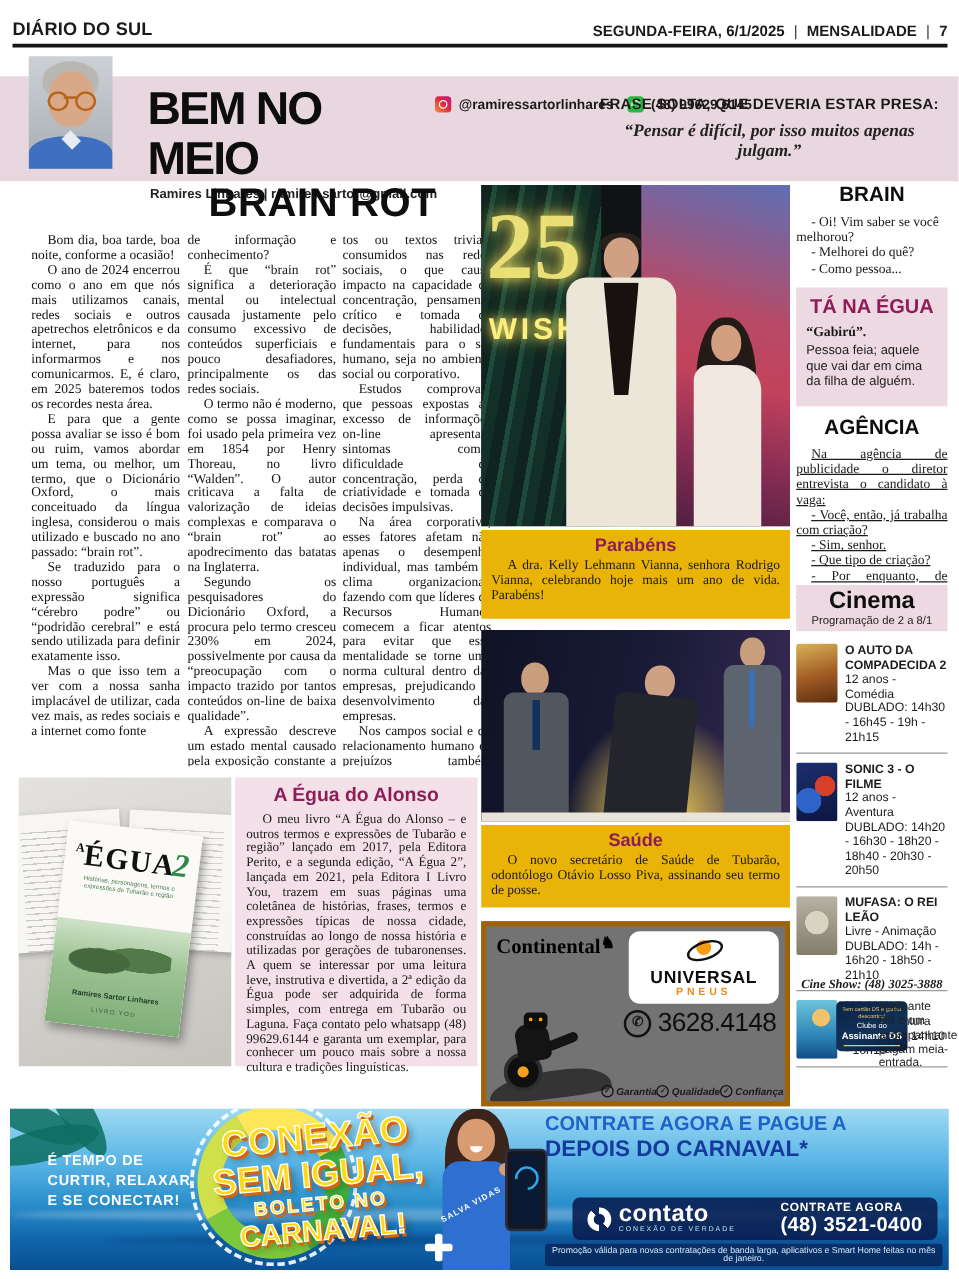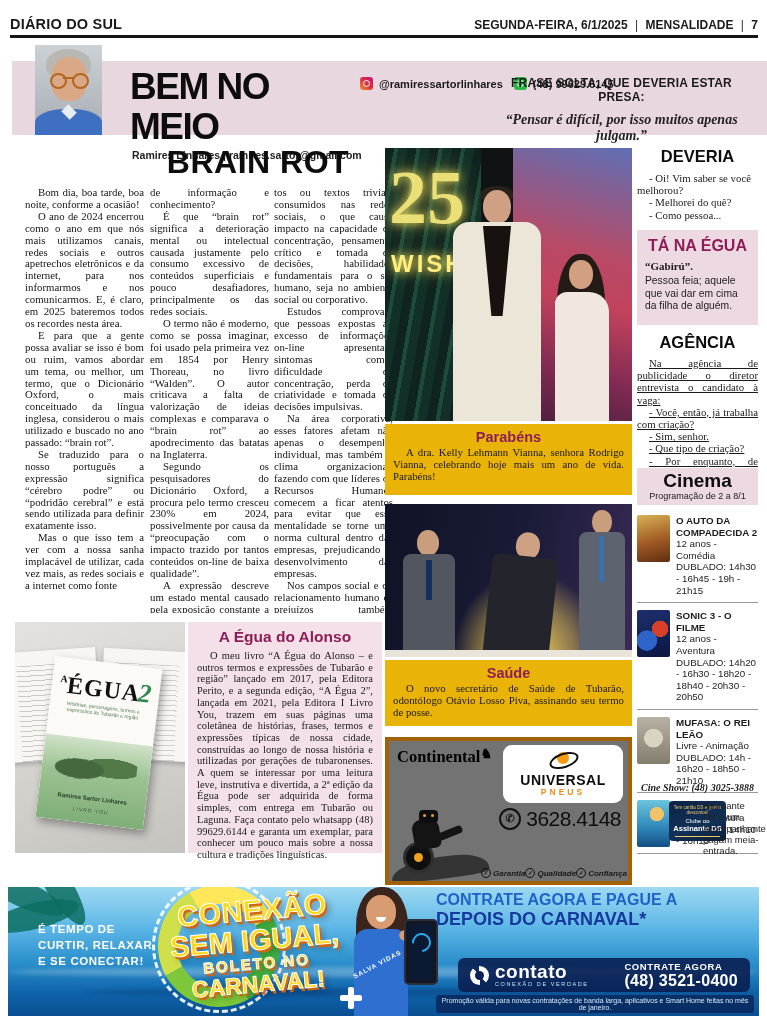--- a/index.html
+++ b/index.html
@@ -9,21 +9,21 @@
 
   
   .masthead{left:10px;right:9px;top:16px;display:flex;justify-content:space-between;align-items:flex-end;}
   .paper-name{font-weight:800;font-size:14.5px;letter-spacing:.2px;}
   .dateline{font-size:12px;font-weight:600;}
   .dateline b{font-weight:800;}
   .dateline .sep{margin:0 4px;font-weight:400;color:#333;}
   .mast-rule{left:10px;right:9px;top:35px;height:3px;background:#151515;}
 
   
-  .banner{left:12px;right:0;top:61px;height:74px;background:#e9d7df;}
+  .banner{left:0;right:0;top:61px;height:84px;background:#e9d7df;}
   .avatar{left:23px;top:-16px;width:67px;height:90px;background:linear-gradient(180deg,#ccd1d6,#a8adb4);overflow:hidden;}
   .av-hair{position:absolute;left:11px;top:4px;width:45px;height:30px;background:#b9b7b2;border-radius:50% 50% 40% 40%;}
   .av-face{position:absolute;left:16px;top:12px;width:36px;height:44px;background:#d9a886;border-radius:46% 46% 42% 42%;}
   .av-glass{position:absolute;top:28px;width:13px;height:12px;border:2.5px solid #b5651d;border-radius:50%;}
   .av-g1{left:15px;} .av-g2{left:37px;}
   .av-bridge{position:absolute;left:28px;top:32px;width:10px;height:2px;background:#b5651d;}
   .av-shirt{position:absolute;left:0;bottom:-4px;width:67px;height:30px;background:#3f6fc0;border-radius:45% 45% 0 0;}
   .av-collar{position:absolute;left:28px;bottom:18px;width:12px;height:10px;background:#e7ecf2;transform:rotate(45deg);}
   .col-title{left:118px;top:6px;width:235px;}
   .col-title h1{margin:0;font-size:37px;font-weight:900;letter-spacing:-1.5px;line-height:40px;color:#0d0d0d;}
@@ -392,21 +392,21 @@
       <div class="bk-author">Ramires Sartor Linhares</div>
       <div class="bk-pub">LIVRO YOU</div>
     </div>
   </div>
 
   <div class="abs eguabox">
     <h3 class="egua-h">A Égua do Alonso</h3>
     <p class="egua-t" style="margin:0;">O meu livro “A Égua do Alonso – e outros termos e expressões de Tubarão e região” lançado em 2017, pela Editora Perito, e a segunda edição, “A Égua 2”, lançada em 2021, pela Editora I Livro You, trazem em suas páginas uma coletânea de histórias, frases, termos e expressões típicas de nossa cidade, construídas ao longo de nossa história e utilizadas por gerações de tubaronenses. A quem se interessar por uma leitura leve, instrutiva e divertida, a 2ª edição da Égua pode ser adquirida de forma simples, com entrega em Tubarão ou Laguna. Faça contato pelo whatsapp (48) 99629.6144 e garanta um exemplar, para conhecer um pouco mais sobre a nossa cultura e tradições linguísticas.</p>
   </div>
 
-  <h3 class="abs sb sb-h visita-h">DEVERIA</h3>
+  <h3 class="abs sb sb-h visita-h">BRAIN</h3>
   <div class="abs sb sb-dlg visita-t">
     <p>- Oi! Vim saber se você melhorou?</p>
     <p>- Melhorei do quê?</p>
     <p>- Como pessoa...</p>
   </div>
 
   <div class="abs sb taegua">
     <h3 class="taegua-h">TÁ NA ÉGUA</h3>
     <div class="taegua-term">“Gabirú”.</div>
     <div class="taegua-def">Pessoa feia; aquele que vai dar em cima da filha de alguém.</div>

